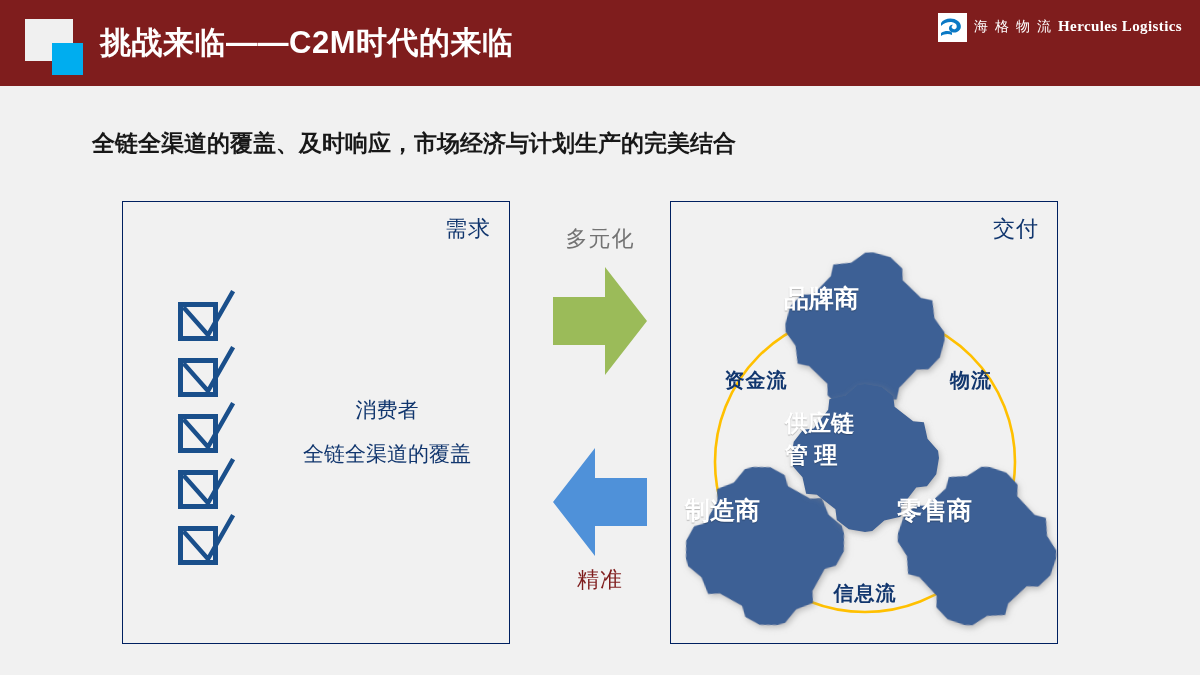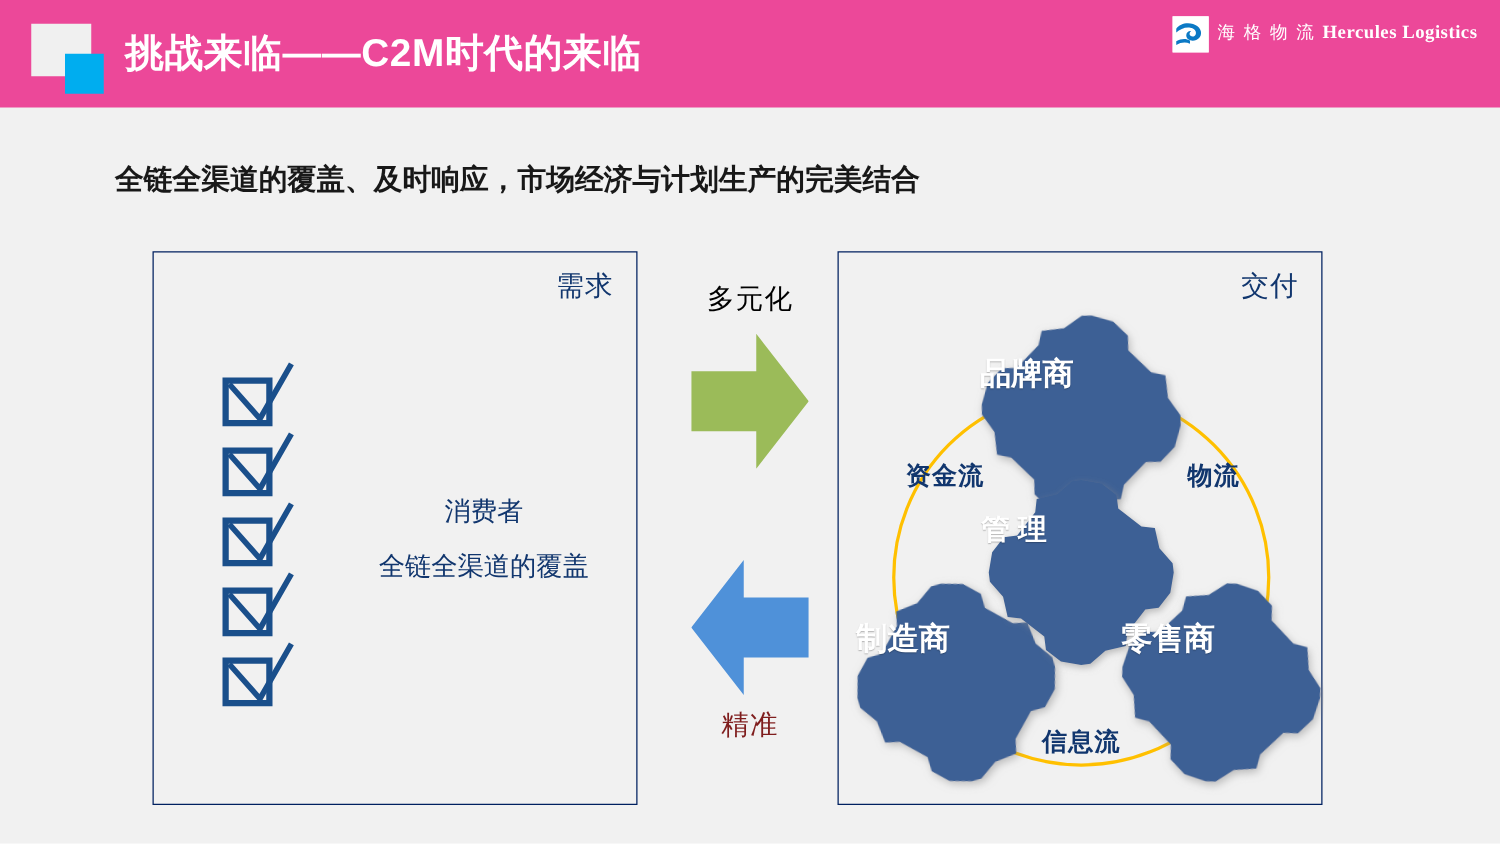--- a/index.html
+++ b/index.html
@@ -17,21 +17,21 @@
     background: #f1f1f1;
     overflow: hidden;
   }
 
   
   #header-bar {
     position: absolute;
     left: 0; top: 0;
     width: 1200px;
     height: 86px;
-    background: #ec4899;
+    background: #7f1d1d;
   }
   #deco-square-back {
     position: absolute;
     left: 25px; top: 19px;
     width: 48px; height: 42px;
     background: #f0f0f0;
   }
   #deco-square-front {
     position: absolute;
     left: 52px; top: 43px;
@@ -135,21 +135,21 @@
     position: absolute;
     left: 530px; top: 210px;
     width: 140px; height: 400px;
   }
   #label-diverse {
     position: absolute;
     left: 0; top: 14px;
     width: 140px;
     text-align: center;
     font-size: 22px;
-    color: #000000;
+    color: #737373;
     letter-spacing: 1px;
   }
   #label-precise {
     position: absolute;
     left: 0; top: 355px;
     width: 140px;
     text-align: center;
     font-size: 22px;
     color: #7f1d1d;
     letter-spacing: 1px;
@@ -324,20 +324,21 @@
 
         <g transform="translate(194,256) scale(0.74) rotate(0)" filter="url(#gearShadow)">
           <use href="#gearShape" fill="#3c6195"></use>
         </g>
       </svg>
 
       <div class="gear-label" id="label-brand">品牌商</div>
       <div class="gear-label" id="label-maker">制造商</div>
       <div class="gear-label" id="label-retail">零售商</div>
       <div class="gear-label" id="label-scm">
+        <span>供应链</span>
         <span>管 理</span>
       </div>
 
       <div class="flow-label" id="flow-capital">资金流</div>
       <div class="flow-label" id="flow-logis">物流</div>
       <div class="flow-label" id="flow-info">信息流</div>
     </div>
   </div>
 
 </div>

